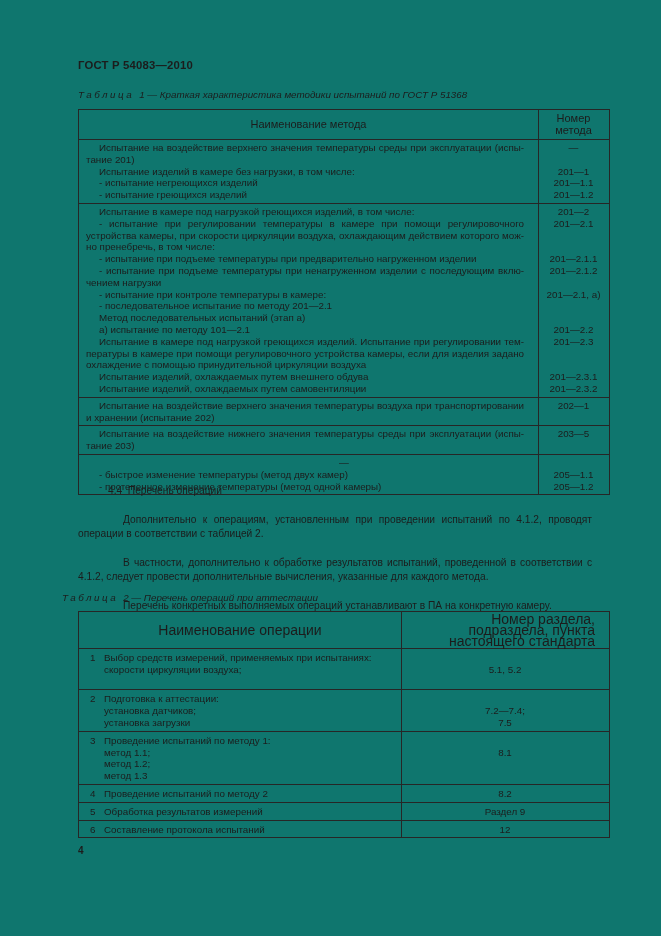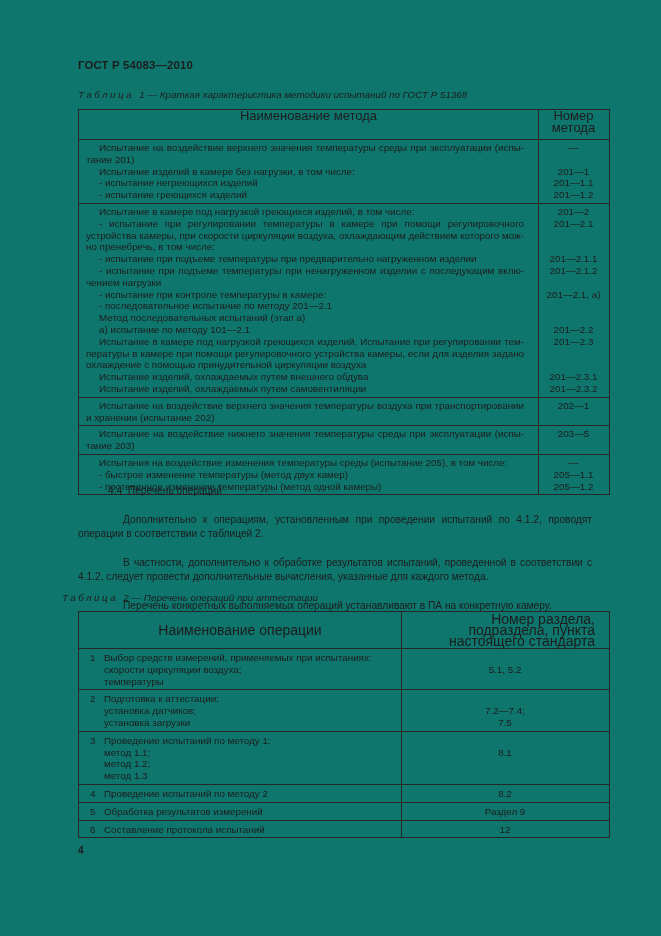--- a/index.html
+++ b/index.html
@@ -13,21 +13,21 @@
 
   .caption{position:absolute;font-style:italic;font-size:9.8px;line-height:12px;}
   .caption1{left:78px;top:89px;width:532px;}
   .caption2{left:62px;top:592px;width:546px;}
   .cap-label{letter-spacing:2.5px;}
 
   
   .t1{position:absolute;left:78px;top:109px;width:532px;border:1px solid #262626;
       font-size:9.8px;line-height:11.8px;box-sizing:border-box;}
   .t1-header{display:flex;position:relative;border-bottom:1px solid #262626;height:29px;
-      align-items:flex-start;font-size:13px;}
+      align-items:center;font-size:11px;}
   .t1-h-left{width:459px;text-align:center;}
   .t1-h-right{flex:1;text-align:center;}
   .t1-section{position:relative;padding:2px 0 2px 0;border-bottom:1px solid #262626;}
   .t1-section:last-child{border-bottom:none;}
   .vline{position:absolute;left:459px;top:0;bottom:0;width:1px;background:#262626;}
   .t1-item{display:flex;align-items:flex-start;}
   .t1-text{width:459px;box-sizing:border-box;padding:0 14px 0 7px;text-align:justify;
       text-indent:13px;hyphens:manual;-webkit-hyphens:manual;}
   .t1-num{flex:1;text-align:center;}
 
@@ -148,21 +148,20 @@
         <div class="t1-section">
           <div class="vline"></div>
           <div class="t1-item">
             <div class="t1-text">Испытание на воздействие нижнего значения температуры среды при эксплуатации (испы­тание 203)</div>
             <div class="t1-num">203—5</div>
           </div>
         </div>
         <div class="t1-section">
           <div class="vline"></div>
           <div class="t1-item">
-            <div class="t1-text">Испытания на воздействие изменения температуры среды (испытание 205), в том числе:</div>
             <div class="t1-num">—</div>
           </div>
           <div class="t1-item">
             <div class="t1-text">- быстрое изменение температуры (метод двух камер)</div>
             <div class="t1-num">205—1.1</div>
           </div>
           <div class="t1-item">
             <div class="t1-text">- постепенное изменение температуры (метод одной камеры)</div>
             <div class="t1-num">205—1.2</div>
           </div>
@@ -185,21 +184,20 @@
     <div class="t2-header">
       <div class="t2-h-left">Наименование операции</div>
       <div class="t2-h-right">Номер раздела, подраздела, пункта настоящего стандарта</div>
       <div class="vline2"></div>
     </div>
     <div id="t2-body">
         <div class="t2-row">
           <div class="t2-left">
             <div class="t2-line first"><span class="t2-num">1</span>Выбор средств измерений, применяемых при испытаниях:</div>
             <div class="t2-line">скорости циркуляции воздуха;</div>
-            <div class="t2-line">температуры</div>
           </div>
           <div class="t2-right">
             <div>&nbsp;</div>
             <div>5.1, 5.2</div>
             <div>&nbsp;</div>
           </div>
           <div class="vline2"></div>
         </div>
         <div class="t2-row">
           <div class="t2-left">

